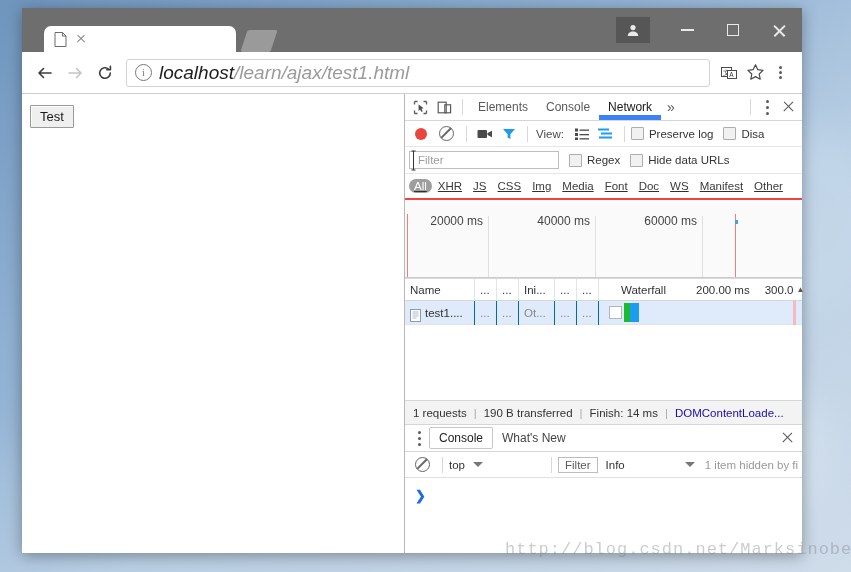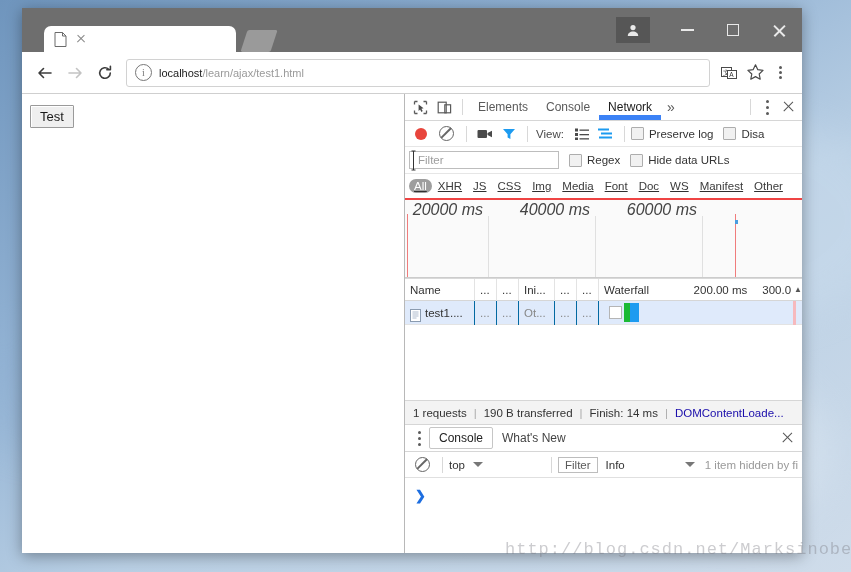--- a/index.html
+++ b/index.html
@@ -42,21 +42,21 @@
 
   
   .toolbar{height:42px;background:#fff;display:flex;align-items:center;padding:0 8px;
     border-bottom:1px solid #cfcfcf;box-sizing:border-box;}
   .navbtn{width:30px;height:30px;display:flex;align-items:center;justify-content:center;flex:none;}
   .omnibox{flex:1;height:28px;margin:0 6px;border:1px solid #d2d2d2;border-radius:3px;
     display:flex;align-items:center;padding:0 8px;box-sizing:border-box;background:#fff;}
   .info-icon{width:15px;height:15px;border:1.4px solid #777;border-radius:50%;
     display:flex;align-items:center;justify-content:center;font-size:10px;color:#777;
     font-family:"Liberation Serif",serif;margin-right:7px;flex:none;line-height:1;}
-  .url{font-size:11px;color:#9a9a9a;white-space:nowrap;}
+  .url{font-size:19px;color:#9a9a9a;white-space:nowrap;font-style:italic;}
   .url b{color:#202020;font-weight:normal;}
   .tb-icon{width:26px;height:26px;display:flex;align-items:center;justify-content:center;flex:none;}
   .dots{width:4px;}
   .dots i{display:block;width:3px;height:3px;border-radius:50%;background:#5a5a5a;margin:2px 0;}
 
   
   .content{display:flex;height:459px;background:#fff;}
   .page{width:383px;border-right:1px solid #b8b8b8;background:#fff;position:relative;box-sizing:border-box;}
   .test-btn{position:absolute;left:8px;top:11px;font-size:13px;font-family:"Liberation Sans",sans-serif;
     padding:3px 9px;background:#efefef;border:1px solid #9a9a9a;border-radius:1px;color:#1a1a1a;
@@ -85,21 +85,21 @@
   .filter-input{width:150px;height:18px;border:1px solid #bdbdbd;background:#fff;
     display:flex;align-items:center;padding-left:5px;color:#9d9d9d;font-size:11.5px;
     box-sizing:border-box;margin-right:10px;position:relative;flex:none;}
   .caret-ibeam{position:absolute;left:1px;top:-2px;width:5px;height:21px;}
 
   .dt-typebar{height:26px;border-bottom:2px solid #ef4444;padding:0 4px;text-decoration:underline;}
   .type{padding:1px 5px;border-radius:9px;color:#3b3b3b;margin-right:1px;white-space:nowrap;font-size:11.5px;}
   .type.sel{background:#9e9e9e;color:#fff;}
 
   .overview{height:78px;border-bottom:1px solid #d9d9d9;position:relative;background:#fafafa;flex:none;}
-  .ov-tick{position:absolute;top:1px;font-size:16px;color:#444;transform:translateX(-100%);padding-right:5px;font-style:italic;}
+  .ov-tick{position:absolute;top:14px;font-size:12px;color:#444;transform:translateX(-100%);padding-right:5px;}
   .ov-gridline{position:absolute;top:16px;bottom:0;width:1px;background:#e0e0e0;}
   .ov-redline{position:absolute;top:14px;bottom:0;width:1px;background:#f07c7c;}
   .ov-bluetick{position:absolute;width:3px;height:4px;background:#4a9de0;}
   .ov-bottomline{position:absolute;left:0;right:0;bottom:0;height:1px;background:#ccc;}
 
   .net-header{height:22px;border-bottom:1px solid #d6d6d6;background:#fff;font-size:11.5px;color:#333;}
   .nh{padding:0 5px;border-right:1px solid #e3e3e3;height:22px;line-height:22px;box-sizing:border-box;
       overflow:hidden;white-space:nowrap;flex:none;}
   .net-row{height:24px;background:#dfeafb;border-bottom:1px solid #e3e3e3;font-size:11.5px;color:#333;}
   .nc{padding:0 5px;border-right:1px solid #0369a1;height:24px;line-height:24px;box-sizing:border-box;
@@ -346,21 +346,21 @@
         <div class="ov-bottomline"></div>
       </div>
 
       <div class="dt-row net-header">
         <span class="nh" style="width:70px;">Name</span>
         <span class="nh" style="width:22px;">...</span>
         <span class="nh" style="width:22px;">...</span>
         <span class="nh" style="width:36px;">Ini...</span>
         <span class="nh" style="width:22px;">...</span>
         <span class="nh" style="width:22px;">...</span>
-        <span class="nh" style="width:75px;border-right:none;">Waterfall</span>
+        <span class="nh" style="width:75px;border-right:none;margin-left:17px;">Waterfall</span>
         <span class="spacer"></span>
         <span class="nh" style="border-right:none;padding-right:10px;">200.00 ms</span>
         <span class="nh" style="border-right:none;padding-right:2px;">300.0</span>
         <span class="scroll-tri">▲</span>
       </div>
 
       <div class="dt-row net-row">
         <span class="nc" style="width:70px;">
           <span class="doc-ico">
             <svg width="11" height="13" viewBox="0 0 11 13">

